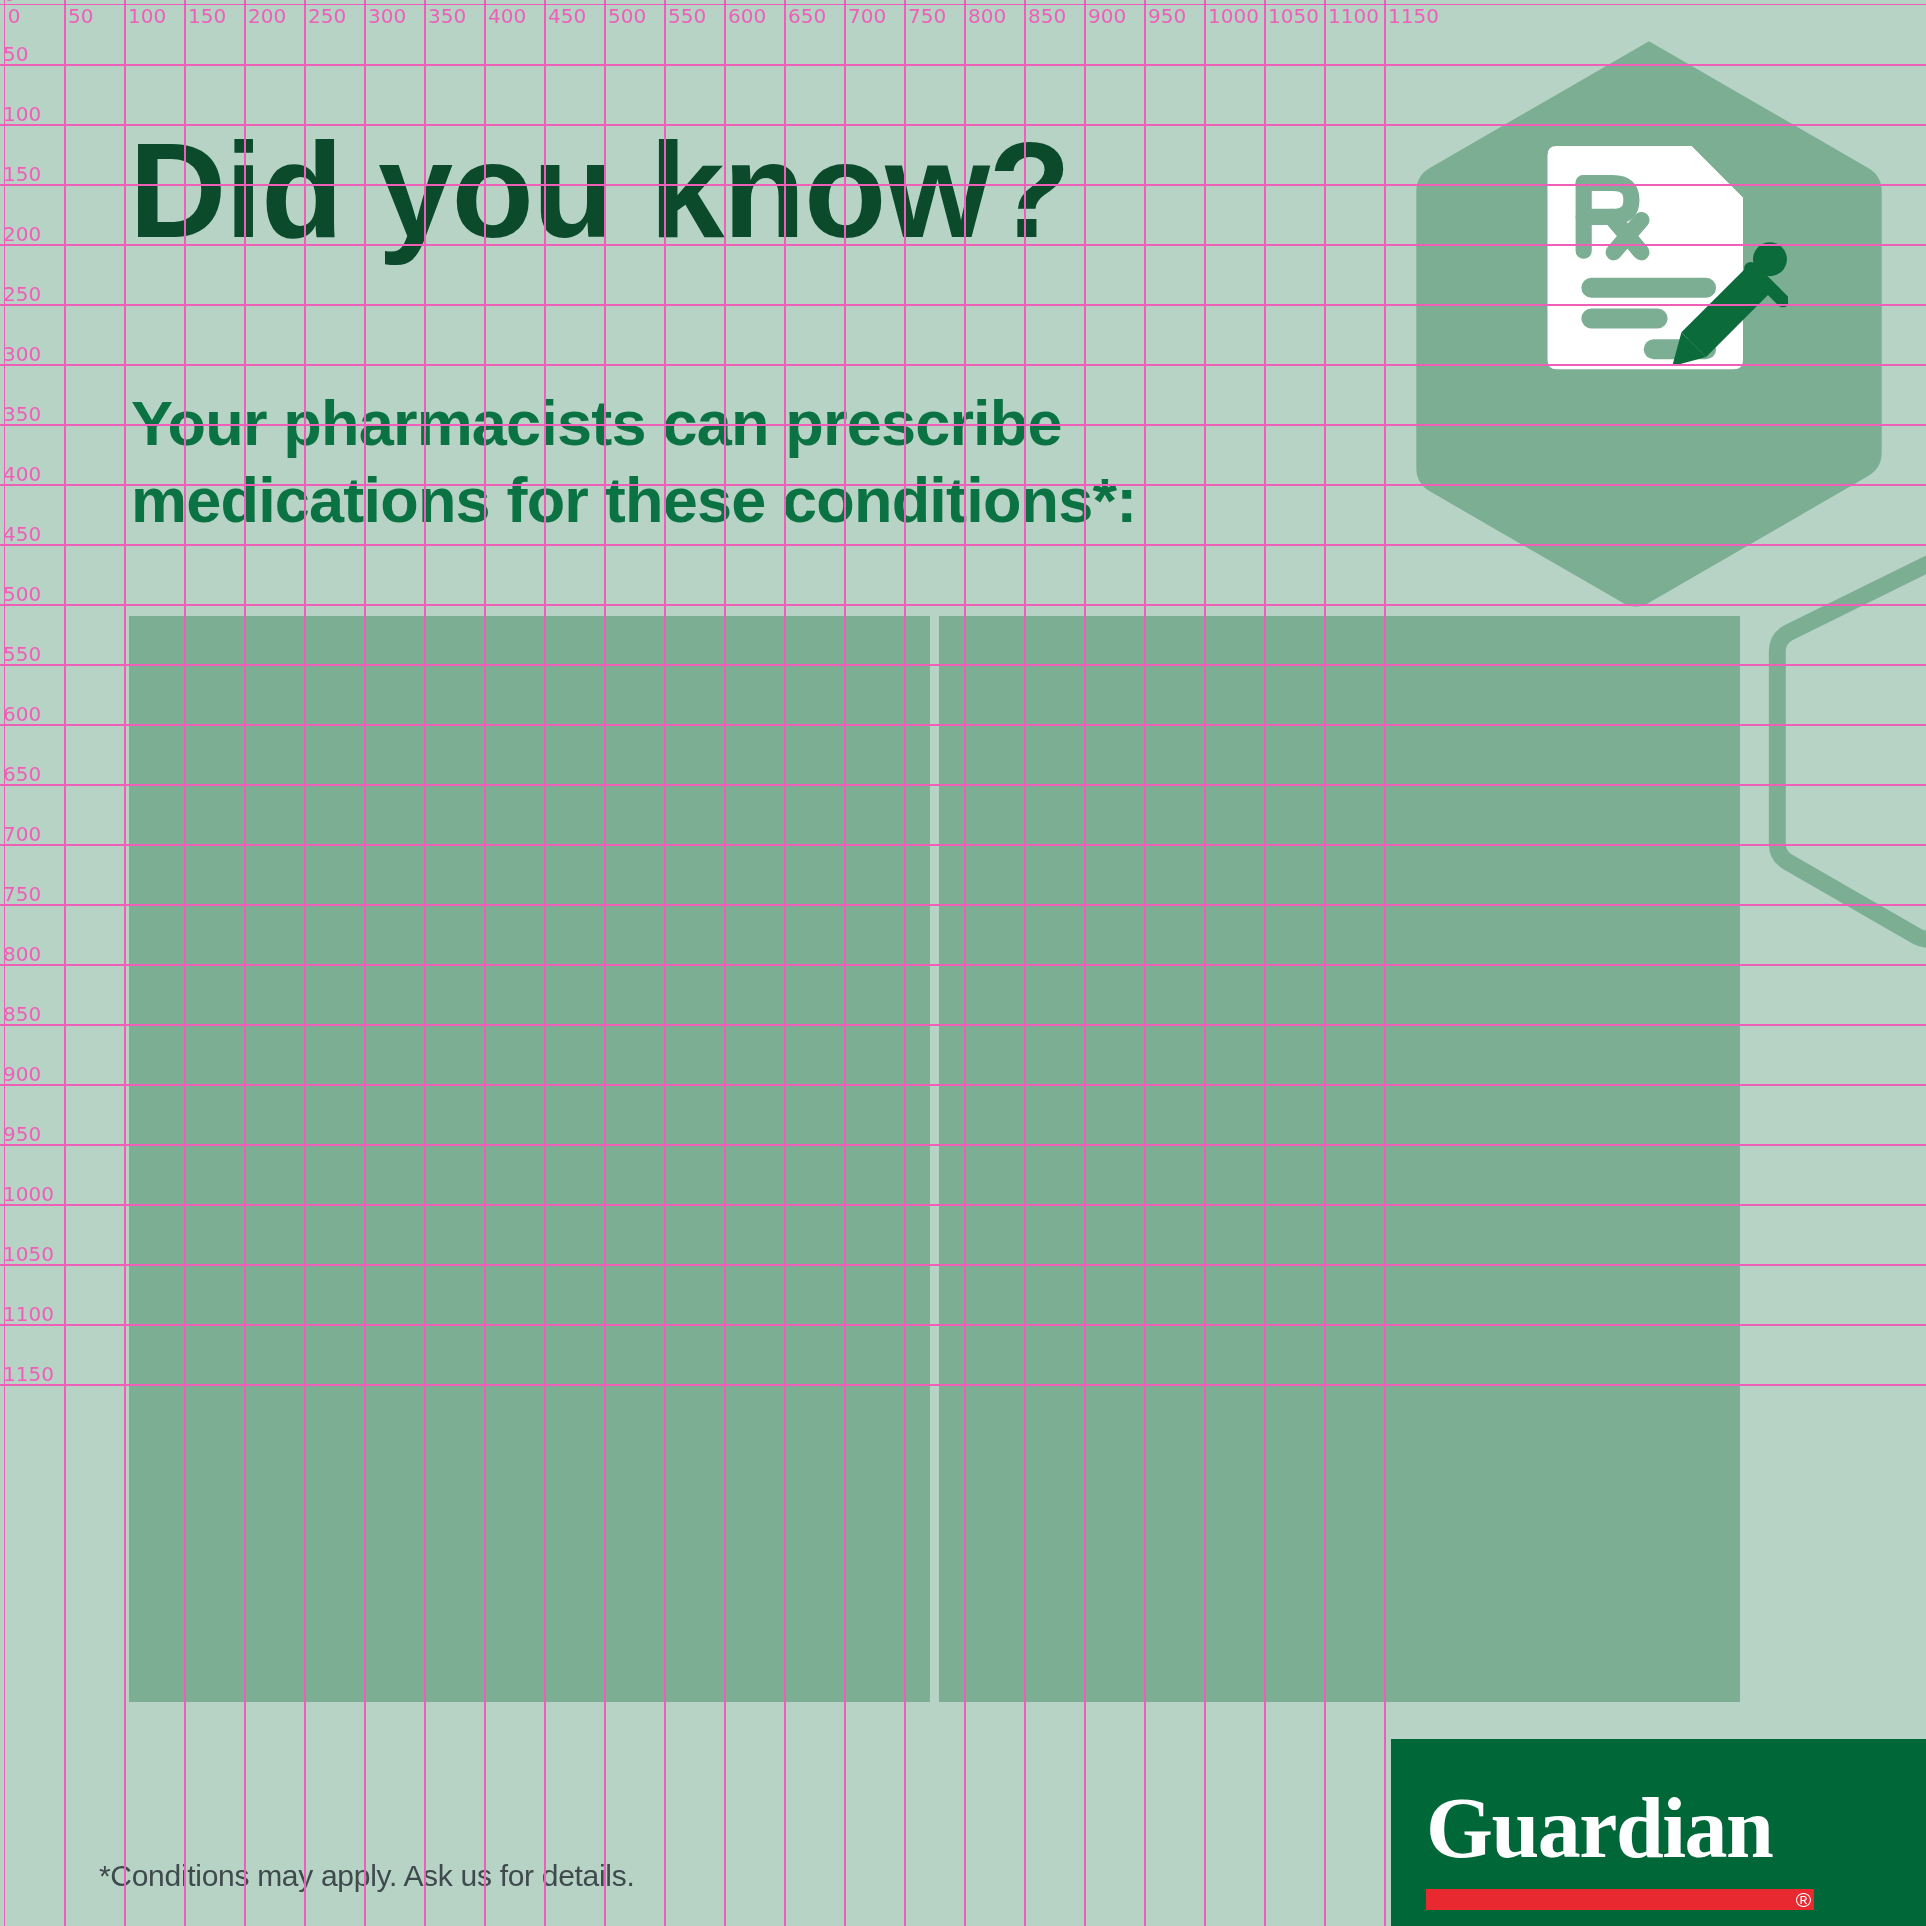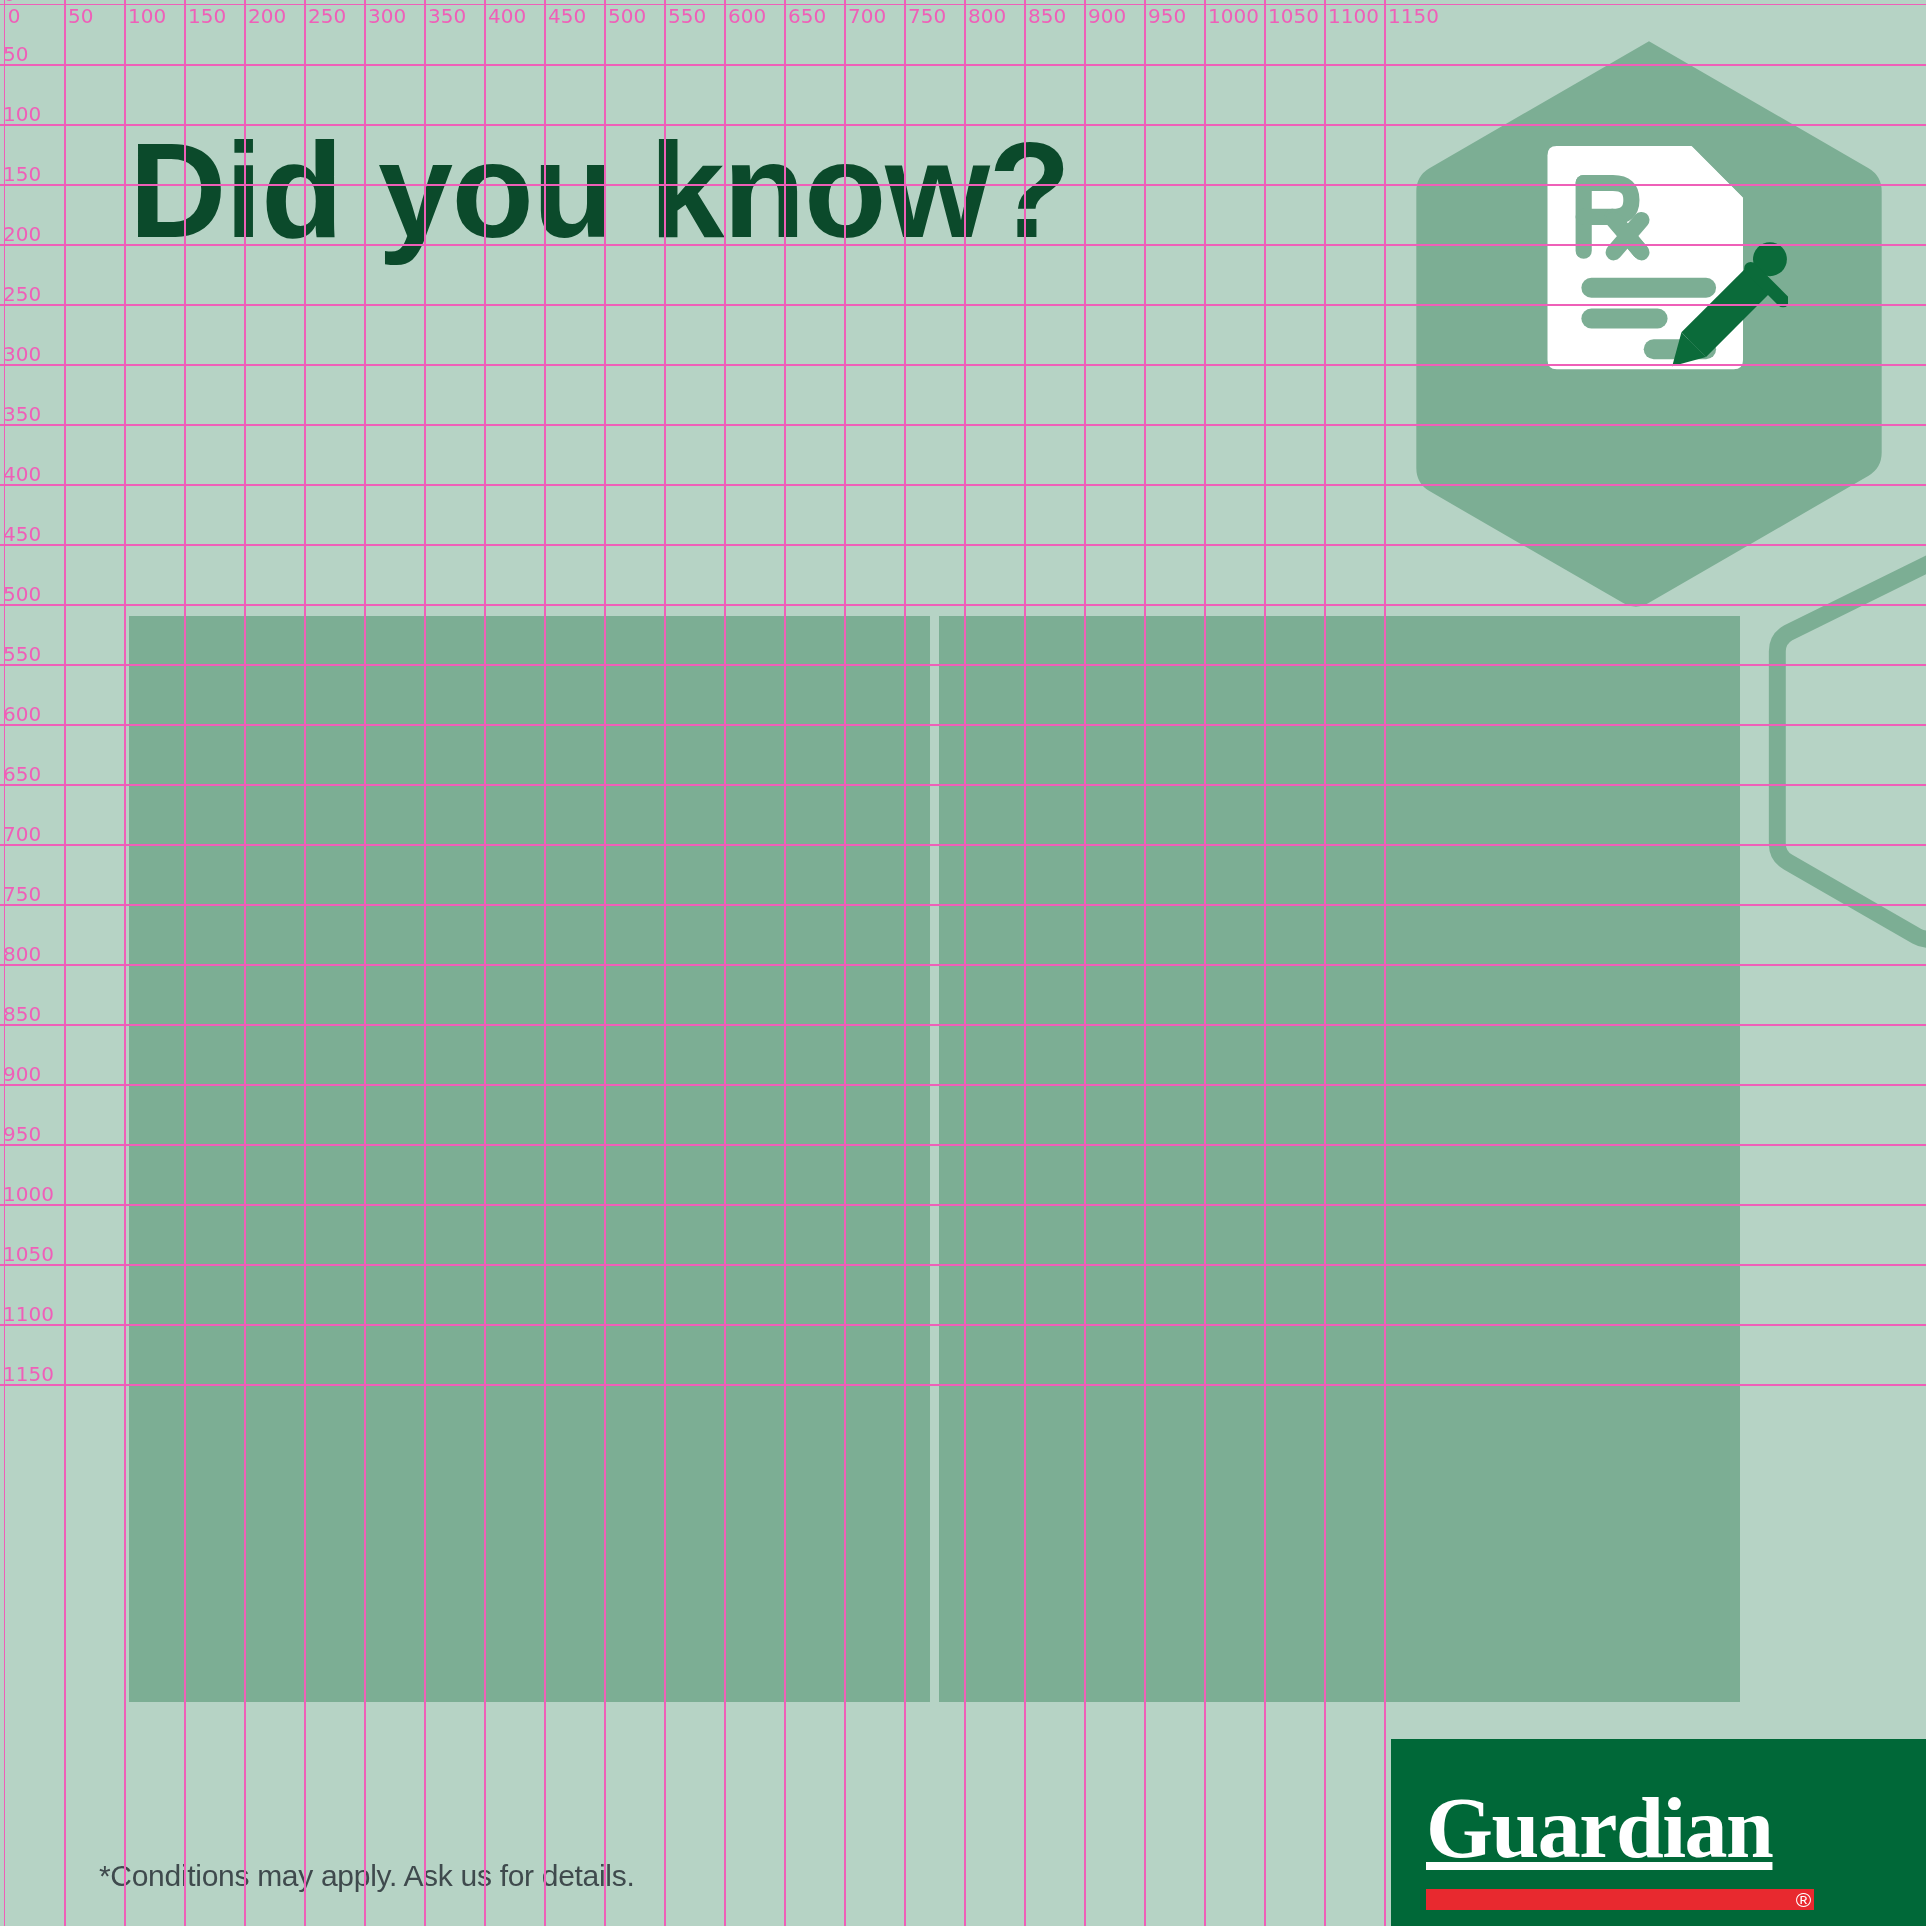--- a/index.html
+++ b/index.html
@@ -113,21 +113,20 @@
     position: absolute;
     left: 35px;
     top: 46px;
     font-family: "Liberation Serif", serif;
     font-weight: 700;
     font-size: 86px;
     line-height: 1;
     letter-spacing: -1.5px;
     color: #ffffff;
     white-space: nowrap;
-    text-decoration: underline;
   }
   .logo-bar {
     position: absolute;
     left: 35px;
     top: 150px;
     width: 388px;
     height: 21px;
     background: #e8292f;
   }
   .logo-reg {
@@ -201,20 +200,22 @@
     <g>
       <path d="M182 246 L268 160 L300 192 L214 278 Z" fill="#0b6b3a"></path>
       <path d="M182 246 L214 278 L170 290 Z" fill="#0b6b3a"></path>
       <circle cx="297" cy="151" r="22" fill="#0b6b3a"></circle>
       <path d="M272 163 L314 205" stroke="#0b6b3a" stroke-width="17" stroke-linecap="round" fill="none"></path>
     </g>
   </svg>
 
   <h1 class="headline">Did you know?</h1>
 
+  <h2 class="subhead"><span>Your pharmacists can prescribe</span>
+<span>medications for these conditions*:</span></h2>
 
   <div class="panel-area">
     <div class="panel panel-left"></div>
     <div class="panel panel-right"></div>
   </div>
 
   <p class="footnote">*Conditions may apply. Ask us for details.</p>
 
   <div class="logo-box">
     <div class="logo-word">Guardian</div>

